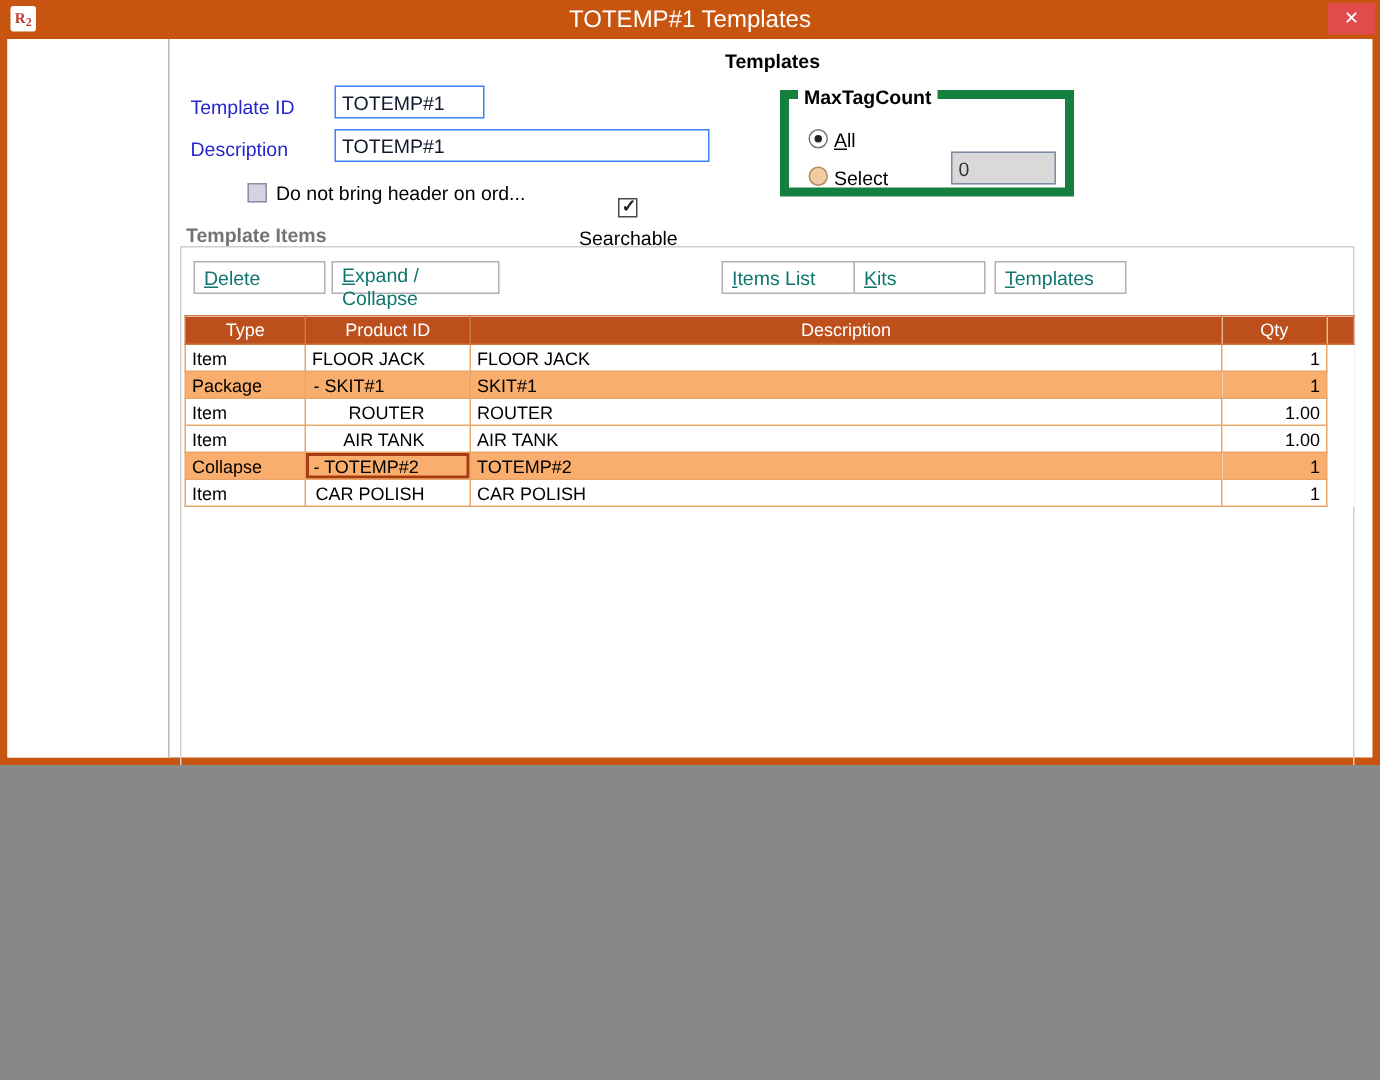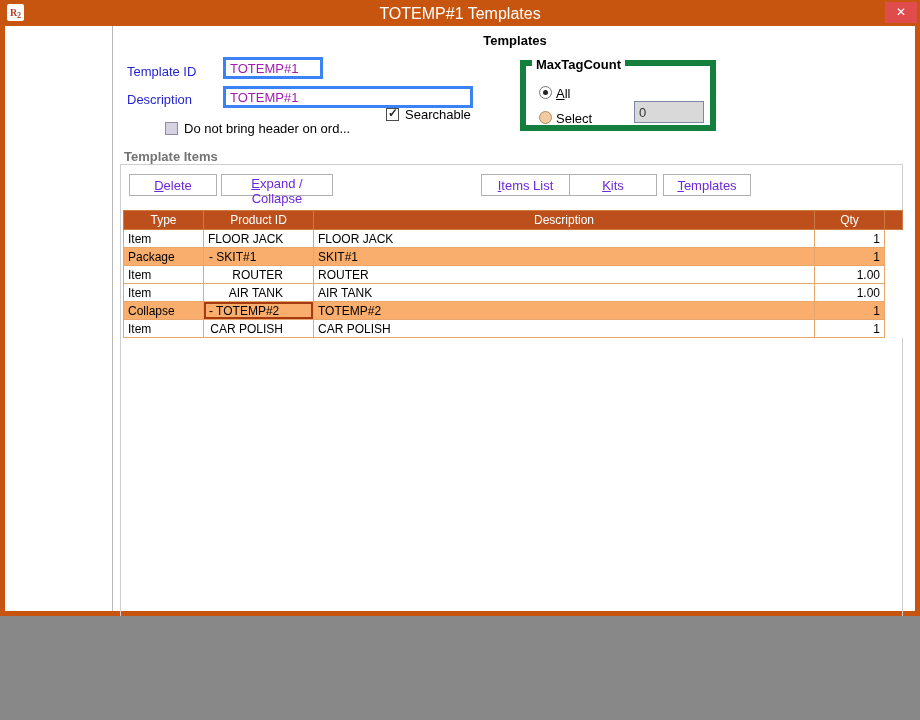--- a/index.html
+++ b/index.html
@@ -1,18 +1,18 @@
 <!DOCTYPE html>
 <html style="--titlebar: #C7550F; --close-button: #E04B4B; --table-header-bg: #BC4F1B; --row-highlight: #F9AE6E; --grid-line: #E9A66B; --label-blue: #2525D0; --selected-cell-border: #A63A10;"><head>
 <meta charset="utf-8">
 <style>
   * { box-sizing: border-box; }
   body { margin: 0; font-family: "Liberation Sans", sans-serif; background: #888; }
   .window {
-    position: relative; width: 920px; height: 616px;
+    position: relative; width: 920px; height: 510px;
     background: var(--titlebar, #C7550F); cursor: default; overflow: hidden; padding-left: 19px;
   }
   .titlebar { position: absolute; left: 0; top: 0; width: 100%; height: 26px; background: var(--titlebar, #C7550F); }
   .win-title { position: absolute; left: 0; right: 0; top: 5px; text-align: center; color: #fff; font-size: 16px; }
   .app-icon {
     position: absolute; left: 7px; top: 4px; width: 17px; height: 17px;
     background: #fff; border-radius: 2px; color: #C0392B; font-weight: bold;
     font-size: 10px; text-align: center; line-height: 17px; font-family: "Liberation Serif", serif;
   }
   .app-icon .sub { font-size: 8px; vertical-align: -2px; }
@@ -29,48 +29,48 @@
   }
   .ok-btn { left: 9px; top: 592px; width: 90px; height: 33px; }
   .cancel-btn { left: 9px; top: 637px; width: 90px; height: 34px; }
   .main { position: absolute; inset: 0; }
 
   .templates-group-label { position: absolute; left: 430px; top: 7px; width: 160px; text-align: center; font-weight: bold; font-size: 13px; color: #000; }
   .blue-label { position: absolute; color: var(--label-blue, #2525D0); font-size: 13px; }
   .tid-label { left: 122px; top: 38px; }
   .desc-label { left: 122px; top: 66px; }
   .txt {
-    position: absolute; border: 3px solid #3b82f6; font-size: 13px; padding: 1px 4px;
-    height: 22px; font-family: inherit; color: #a21caf; background: #fff; outline: none;
+    position: absolute; border: 1px solid #3b82f6; font-size: 13px; padding: 1px 4px;
+    height: 22px; font-family: inherit; color: #0f172a; background: #fff; outline: none;
   }
   .tid-input { left: 218px; top: 31px; width: 100px; }
   .desc-input { left: 218px; top: 60px; width: 250px; }
 
   .cb-row { position: absolute; display: flex; align-items: center; gap: 6px; font-size: 13px; color: #000; margin-left: 41px; }
   .cb1 { left: 119px; top: 95px; }
-  .cb2 { left: 340px; top: 81px; }
+  .cb2 { left: 340px; top: 106px; flex-direction: column; }
   .cb { width: 13px; height: 13px; border: 1px solid #8f8ba3; background: #d6d2e2; position: relative; flex: 0 0 auto; }
   .cb.checked { border: 1px solid #4a4a4a; background: #fff; }
   .cb.checked::after { content: "✓"; position: absolute; left: 1px; top: -3px; font-size: 12px; color: #222; font-weight: bold; }
 
   .mtc-group { position: absolute; left: 515px; top: 34px; width: 196px; height: 71px; border: 6px solid #15803d; }
   .mtc-label { position: absolute; left: 6px; top: -9px; background: #fff; padding: 0 4px; font-weight: bold; font-size: 13px; color: #000; }
   .radio-row { position: absolute; display: flex; gap: 4px; font-size: 13px; color: #000; }
   .radio-row.r1 { left: 13px; top: 20px; }
   .radio-row.r2 { left: 13px; top: 45px; }
   .radio { width: 13px; height: 13px; border-radius: 50%; border: 1px solid #777; background: #fff; position: relative; flex: 0 0 auto; }
   .radio.tint { background: #F2CBA2; border-color: #b08c5e; }
   .radio.selected::after { content: ""; position: absolute; left: 3px; top: 3px; width: 5px; height: 5px; border-radius: 50%; background: #222; }
   .mtc-input { left: 108px; top: 35px; width: 70px; background: #d9d9d9; border: 1px solid #7a8aa8; color: #333; }
 
   .ti-label { position: absolute; left: 119px; top: 123px; font-weight: bold; font-size: 13px; color: #737373; }
   .ti-group { position: absolute; left: 115px; top: 138px; width: 783px; height: 536px; border: 1px solid #cfcfcf; }
   .tool-btn {
     position: absolute; top: 9px; height: 22px; background: #fff; border: 1px solid #b0b0b0;
-    font-family: inherit; font-size: 13px; color: #6d28d9; cursor: pointer; text-align: center;
+    font-family: inherit; font-size: 13px; color: #0f766e; cursor: pointer; text-align: left;
   }
   .tb-delete { left: 8px; width: 88px; }
   .tb-expand { left: 100px; width: 112px; }
   .tb-items { left: 360px; width: 89px; }
   .tb-kits { left: 448px; width: 88px; }
   .tb-templates { left: 542px; width: 88px; }
 
   .items-table { position: absolute; left: 2px; top: 45px; width: 779px; border-collapse: collapse; table-layout: fixed; font-size: 12px; }
   .items-table th {
     background: var(--table-header-bg, #BC4F1B); color: #fff; font-weight: normal;

